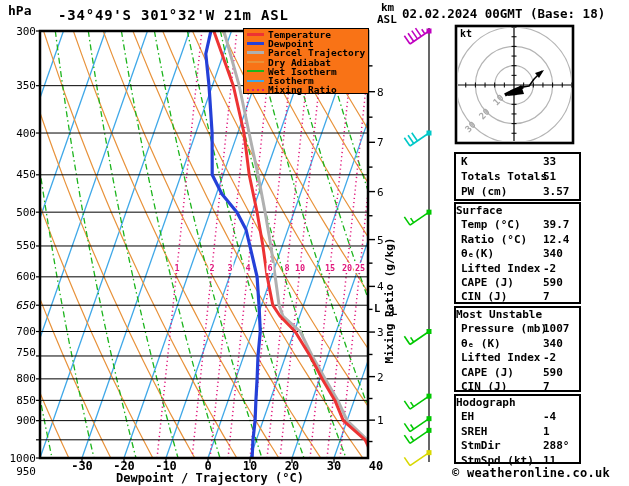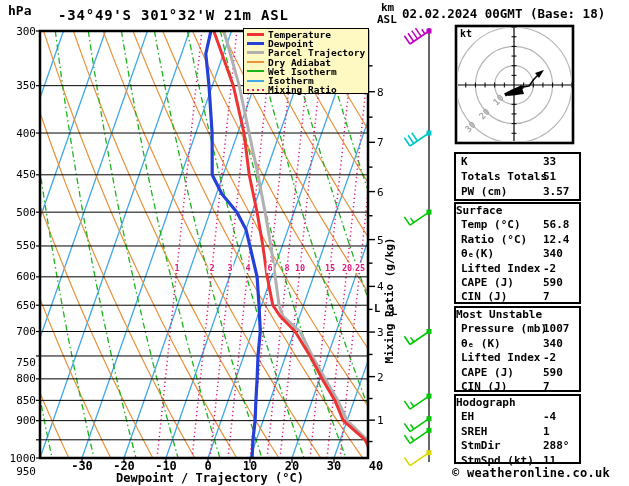--- a/index.html
+++ b/index.html
@@ -2,21 +2,21 @@
 <html><head>
 <meta charset="utf-8">
 <style>
   html,body{margin:0;padding:0;background:#fff;width:629px;height:486px;position:relative;
     font-family:"DejaVu Sans Mono",monospace;color:#000;-webkit-font-smoothing:none;}
   #stage{position:absolute;left:0;top:0;width:629px;height:486px;overflow:hidden;}
   svg{position:absolute;left:0;top:0;z-index:1;}
   .ov{position:absolute;z-index:2;white-space:nowrap;}
   .b{font-weight:bold;}
   
-  #legend{position:absolute;left:243px;top:28px;width:126px;height:66px;background:#fef9c3;
+  #legend{position:absolute;left:243px;top:28px;width:126px;height:66px;background:#f97316;
     border:1px solid #000;z-index:3;padding:1px 0 0 3px;box-sizing:border-box;}
   .lrow{display:flex;align-items:center;height:9.2px;}
   .lsamp{width:17px;margin-right:4px;flex:0 0 17px;}
   .llab{font-size:9.5px;font-weight:bold;line-height:9px;}
   
   .tbox{position:absolute;left:454px;width:127px;border:2px solid #000;background:#fff;
     box-sizing:border-box;z-index:2;font-size:11px;font-weight:bold;}
   .thead{text-align:left;}
   .trow,.thead{position:relative;height:14.4px;line-height:14.6px;}
   .trow .lab{position:absolute;left:5px;}
@@ -296,23 +296,23 @@
     </div>
 
 <div id="plabels">
       <div class="plab ov" style="left: 6px; top: 24.5px;">300</div>
       <div class="plab ov" style="left: 6px; top: 79.171px;">350</div>
       <div class="plab ov" style="left: 6px; top: 126.529px;">400</div>
       <div class="plab ov" style="left: 6px; top: 168.302px;">450</div>
       <div class="plab ov" style="left: 6px; top: 205.669px;">500</div>
       <div class="plab ov" style="left: 6px; top: 239.472px;">550</div>
       <div class="plab ov" style="left: 6px; top: 270.331px;">600</div>
-      <div class="plab ov" style="left: 6px; top: 298.719px;">650</div>
+      <div class="plab ov" style="left: 6px; top: 298.719px; font-style: italic;">650</div>
       <div class="plab ov" style="left: 6px; top: 325.002px;">700</div>
-      <div class="plab ov" style="left: 6px; top: 356px; text-align: right;">750</div>
+      <div class="plab ov" style="left: 6px; top: 346px; text-align: right;">750</div>
       <div class="plab ov" style="left: 6px; top: 372.36px;">800</div>
       <div class="plab ov" style="left: 6px; top: 393.861px;">850</div>
       <div class="plab ov" style="left: 6px; top: 414.133px;">900</div>
       <div class="plab ov" style="left: 6px; top: 433.308px; margin-top: 32px;">950</div>
       <div class="plab ov" style="left: 6px; top: 451.5px;">1000</div>
     </div>
 <div id="tlabels">
       <div class="tlab b ov" style="left: 65px; top: 459px;">-30</div>
       <div class="tlab b ov" style="left: 107px; top: 459px;">-20</div>
       <div class="tlab b ov" style="left: 149px; top: 459px;">-10</div>
@@ -359,21 +359,21 @@
           <span class="lab">PW (cm)</span>
           <span class="val">3.57</span>
         </div>
       </div>
 </div>
 <div class="tbox" id="box2" style="top:202px;height:102px;">
   <div class="thead">Surface</div>
   <div>
         <div class="trow">
           <span class="lab">Temp (°C)</span>
-          <span class="val">56.8</span>
+          <span class="val">39.7</span>
         </div>
         <div class="trow">
           <span class="lab">Ratio (°C)</span>
           <span class="val">12.4</span>
         </div>
         <div class="trow">
           <span class="lab">θₑ(K)</span>
           <span class="val">340</span>
         </div>
         <div class="trow">

